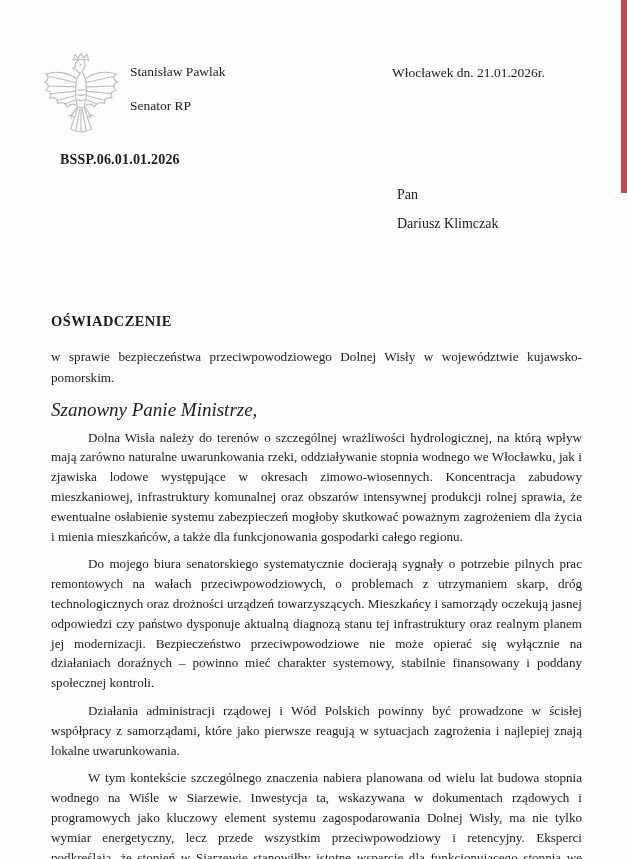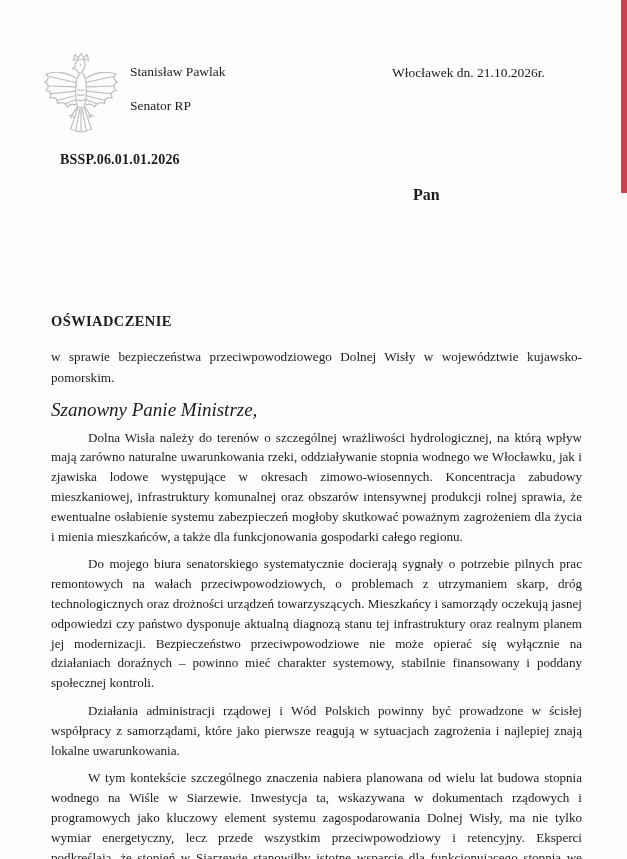--- a/index.html
+++ b/index.html
@@ -18,21 +18,21 @@
     position:absolute;top:0;right:0;
     width:6px;height:193px;
     background:#c8454f;
   }
   
   .emblem{position:absolute;left:38px;top:50px;width:86px;height:96px;}
   .sender-name{position:absolute;left:130px;top:64px;font-size:13.5px;}
   .sender-title{position:absolute;left:130px;top:98px;font-size:13.5px;}
   .place-date{position:absolute;left:392px;top:65px;font-size:13.5px;}
   .ref-number{position:absolute;left:60px;top:152px;font-size:14px;font-weight:bold;letter-spacing:.2px;}
-  .recipient{position:absolute;left:397px;top:180px;font-size:16px;font-weight:bold;line-height:29px;margin-left:16px;}
+  .recipient{position:absolute;left:397px;top:180px;font-size:14px;font-weight:normal;line-height:29px;}
   
   .main{
     position:absolute;left:51px;top:312px;width:531px;
     font-size:13.1px;line-height:19.8px;
   }
   .doc-title{
     margin:0;text-align:left;
     font-size:14.5px;font-weight:bold;letter-spacing:.4px;
   }
   .subject{
@@ -92,25 +92,26 @@
       <path d="M46 66 L39 76 M39 76 l-3.5 1 M39 76 l-0.5 3.5 M39 76 l2.8 2.5"></path>
       <path d="M54 66 L61 76 M61 76 l3.5 1 M61 76 l0.5 3.5 M61 76 l-2.8 2.5"></path>
 
       <path d="M46 68 L38 92 M48.5 69 L44 93.5 M50 69.5 L50 94 M51.5 69 L56 93.5 M54 68 L62 92"></path>
       <path d="M38 92 Q50 99 62 92"></path>
     </g>
   </svg>
 
   <div class="sender-name">Stanisław Pawlak</div>
   <div class="sender-title">Senator RP</div>
-  <div class="place-date">Włocławek dn. 21.10.2026r.</div>
+  <div class="place-date">Włocławek dn. 21.01.2026r.</div>
   <div class="ref-number">BSSP.06.01.01.2026</div>
 
   <div class="recipient">
     <div>Pan</div>
+    <div>Dariusz Klimczak</div>
   </div>
 
   <div class="main">
     <h1 class="doc-title">OŚWIADCZENIE</h1>
     <p class="subject">w sprawie bezpieczeństwa przeciwpowodziowego Dolnej Wisły w województwie kujawsko-pomorskim.</p>
     <p class="greeting">Szanowny Panie Ministrze,</p>
     <p class="body-par">Dolna Wisła należy do terenów o szczególnej wrażliwości hydrologicznej, na którą wpływ mają zarówno naturalne uwarunkowania rzeki, oddziaływanie stopnia wodnego we Włocławku, jak i zjawiska lodowe występujące w okresach zimowo-wiosennych. Koncentracja zabudowy mieszkaniowej, infrastruktury komunalnej oraz obszarów intensywnej produkcji rolnej sprawia, że ewentualne osłabienie systemu zabezpieczeń mogłoby skutkować poważnym zagrożeniem dla życia i mienia mieszkańców, a także dla funkcjonowania gospodarki całego regionu.</p>
     <p class="body-par">Do mojego biura senatorskiego systematycznie docierają sygnały o potrzebie pilnych prac remontowych na wałach przeciwpowodziowych, o problemach z utrzymaniem skarp, dróg technologicznych oraz drożności urządzeń towarzyszących. Mieszkańcy i samorządy oczekują jasnej odpowiedzi czy państwo dysponuje aktualną diagnozą stanu tej infrastruktury oraz realnym planem jej modernizacji. Bezpieczeństwo przeciwpowodziowe nie może opierać się wyłącznie na działaniach doraźnych – powinno mieć charakter systemowy, stabilnie finansowany i poddany społecznej kontroli.</p>
     <p class="body-par">Działania administracji rządowej i Wód Polskich powinny być prowadzone w ścisłej współpracy z samorządami, które jako pierwsze reagują w sytuacjach zagrożenia i najlepiej znają lokalne uwarunkowania.</p>
     <p class="body-par cut">W tym kontekście szczególnego znaczenia nabiera planowana od wielu lat budowa stopnia wodnego na Wiśle w Siarzewie. Inwestycja ta, wskazywana w dokumentach rządowych i programowych jako kluczowy element systemu zagospodarowania Dolnej Wisły, ma nie tylko wymiar energetyczny, lecz przede wszystkim przeciwpowodziowy i retencyjny. Eksperci podkreślają, że stopień w Siarzewie stanowiłby istotne wsparcie dla funkcjonującego stopnia we Włocławku,</p>

